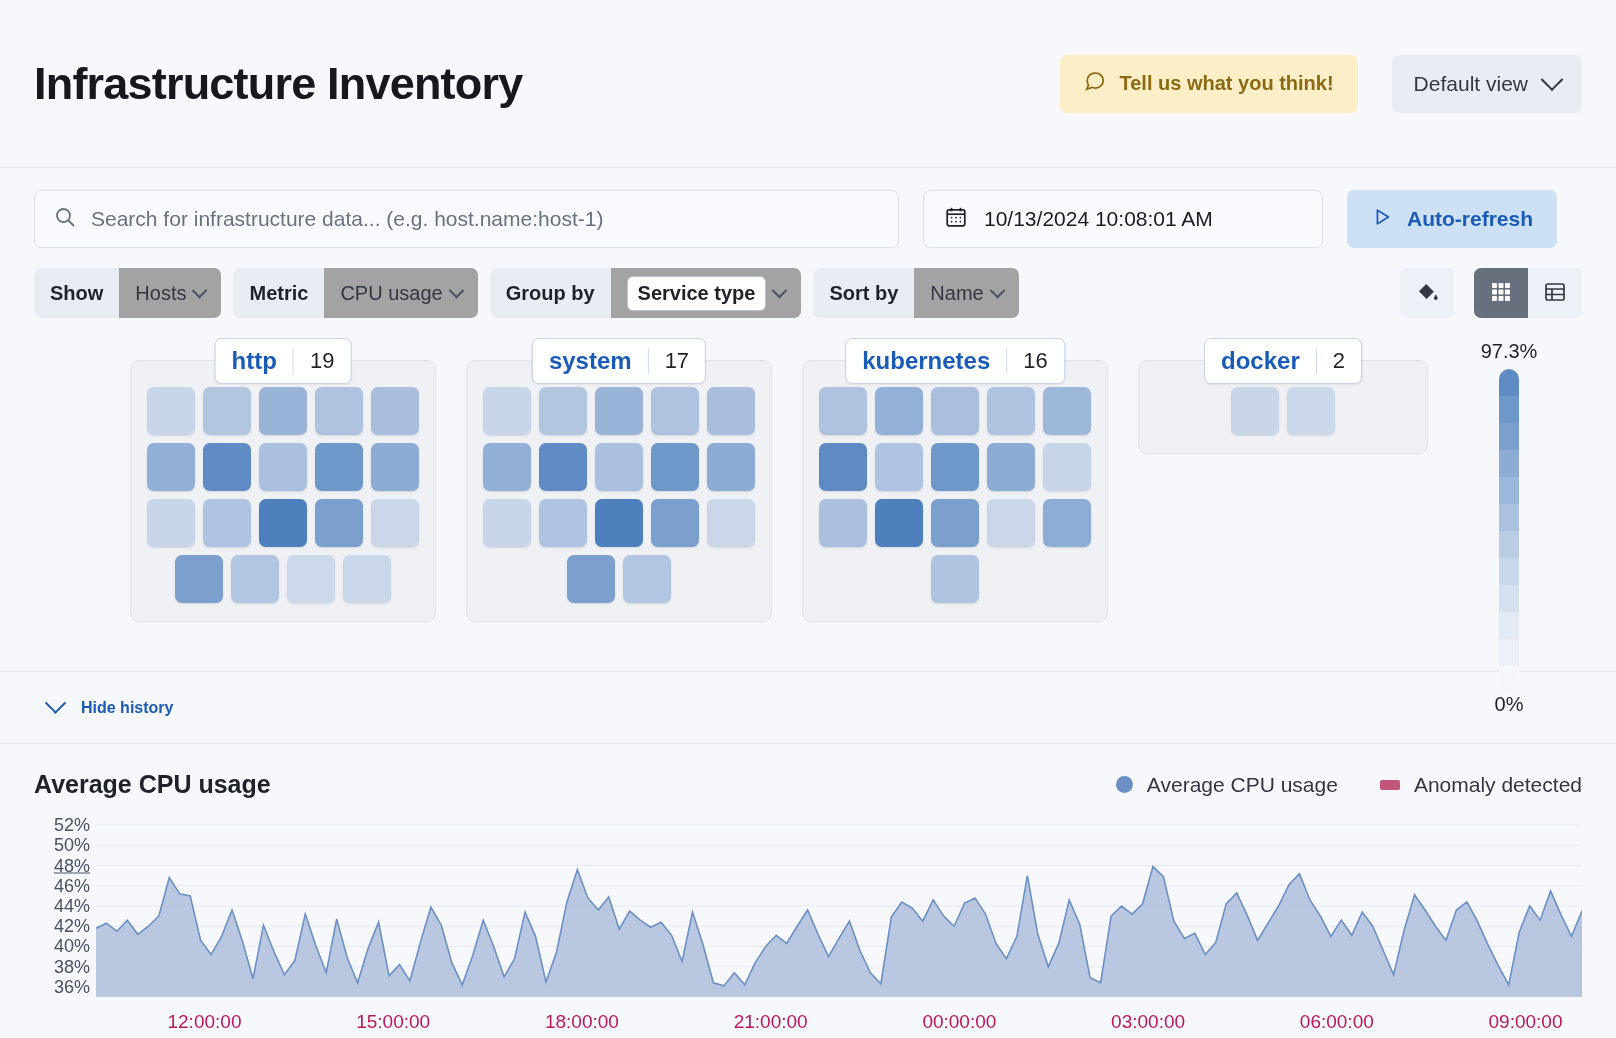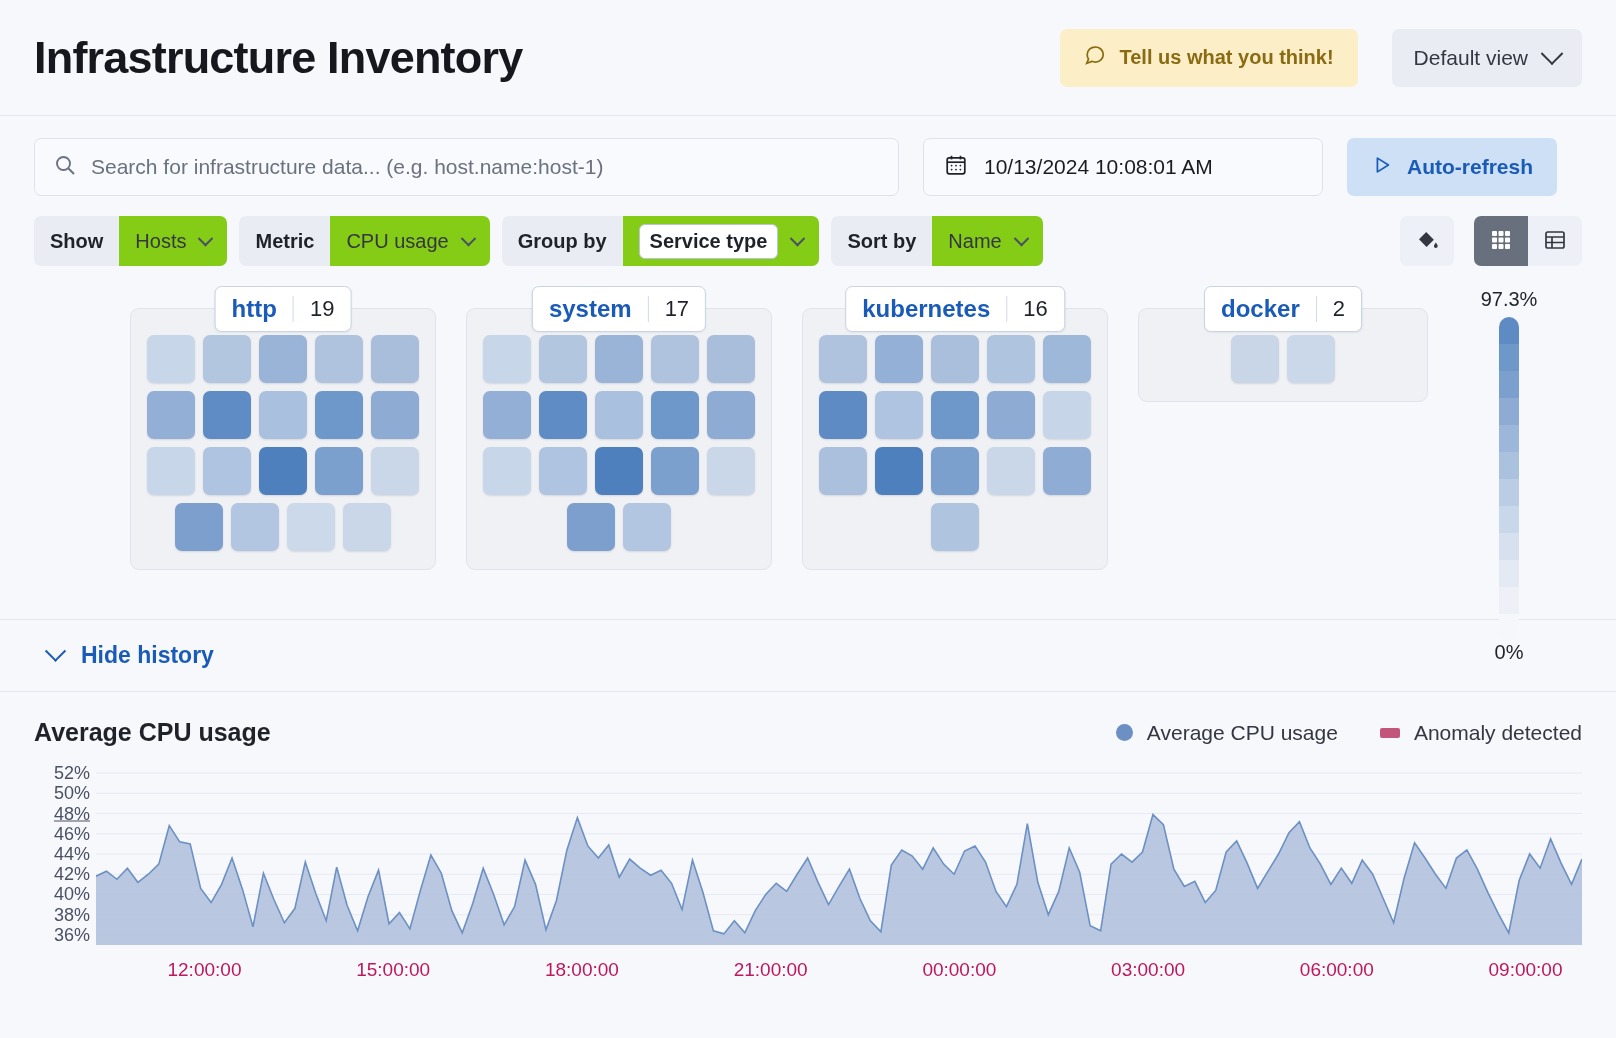--- a/index.html
+++ b/index.html
@@ -8,21 +8,21 @@
     margin: 0; padding: 0;
     width: 1616px; height: 1038px;
     background: #F7F8FC;
     font-family: "Liberation Sans", sans-serif;
     color: #1a1c21;
     overflow: hidden;
   }
 
   
   .page-header {
-    height: 116px;
+    height: 168px;
     background: #F7F8FC;
     border-bottom: 1px solid #E3E6EF;
     display: flex;
     align-items: center;
     padding: 0 34px;
     position: relative;
   }
   .page-title {
     font-size: 45px;
     font-weight: 700;
@@ -146,24 +146,24 @@
   .filter-label {
     background: #E9EDF3;
     display: flex;
     align-items: center;
     padding: 0 16px;
     font-size: 20px;
     font-weight: 700;
     color: #1f2229;
   }
   .filter-value {
-    background: #84cc16;
-    display: flex;
-    align-items: center;
-    gap: 14px;
+    background: #a3a3a3;
+    display: flex;
+    align-items: center;
+    gap: 8px;
     padding: 0 16px;
     font-size: 20px;
     color: #343741;
     cursor: pointer;
   }
   .filter-value.boxed .fv-text {
     border: 1px solid #B9C4DA;
     border-radius: 6px;
     padding: 5px 10px;
     background: #fff;
@@ -296,21 +296,21 @@
     height: 72px;
     display: flex;
     align-items: center;
     padding-left: 48px;
     gap: 18px;
     border-bottom: 1px solid #E3E6EF;
     cursor: pointer;
   }
   .history-toggle .label {
     color: #1a5bb8;
-    font-size: 23px;
+    font-size: 16px;
     font-weight: 700;
   }
   .chev-blue {
     display:inline-block;
     width: 15px; height: 15px;
     border-right: 2.6px solid #1a5bb8;
     border-bottom: 2.6px solid #1a5bb8;
     transform: rotate(45deg) translate(-3px,-3px);
   }
 

